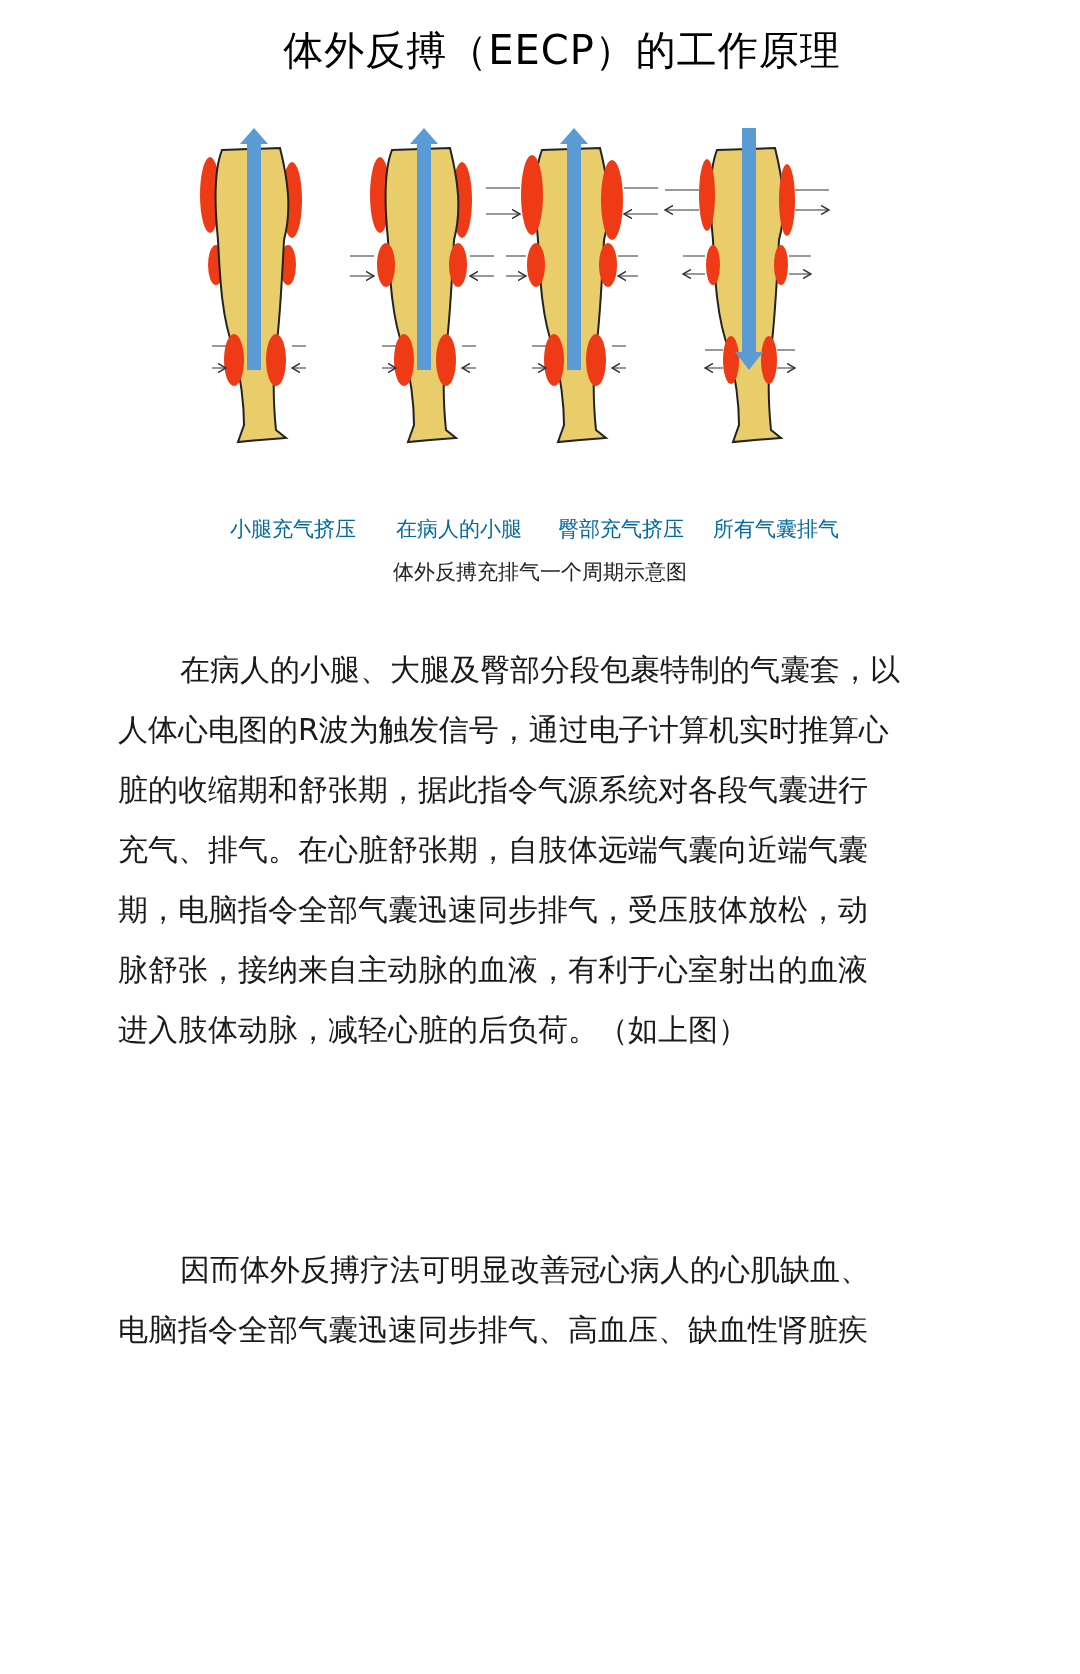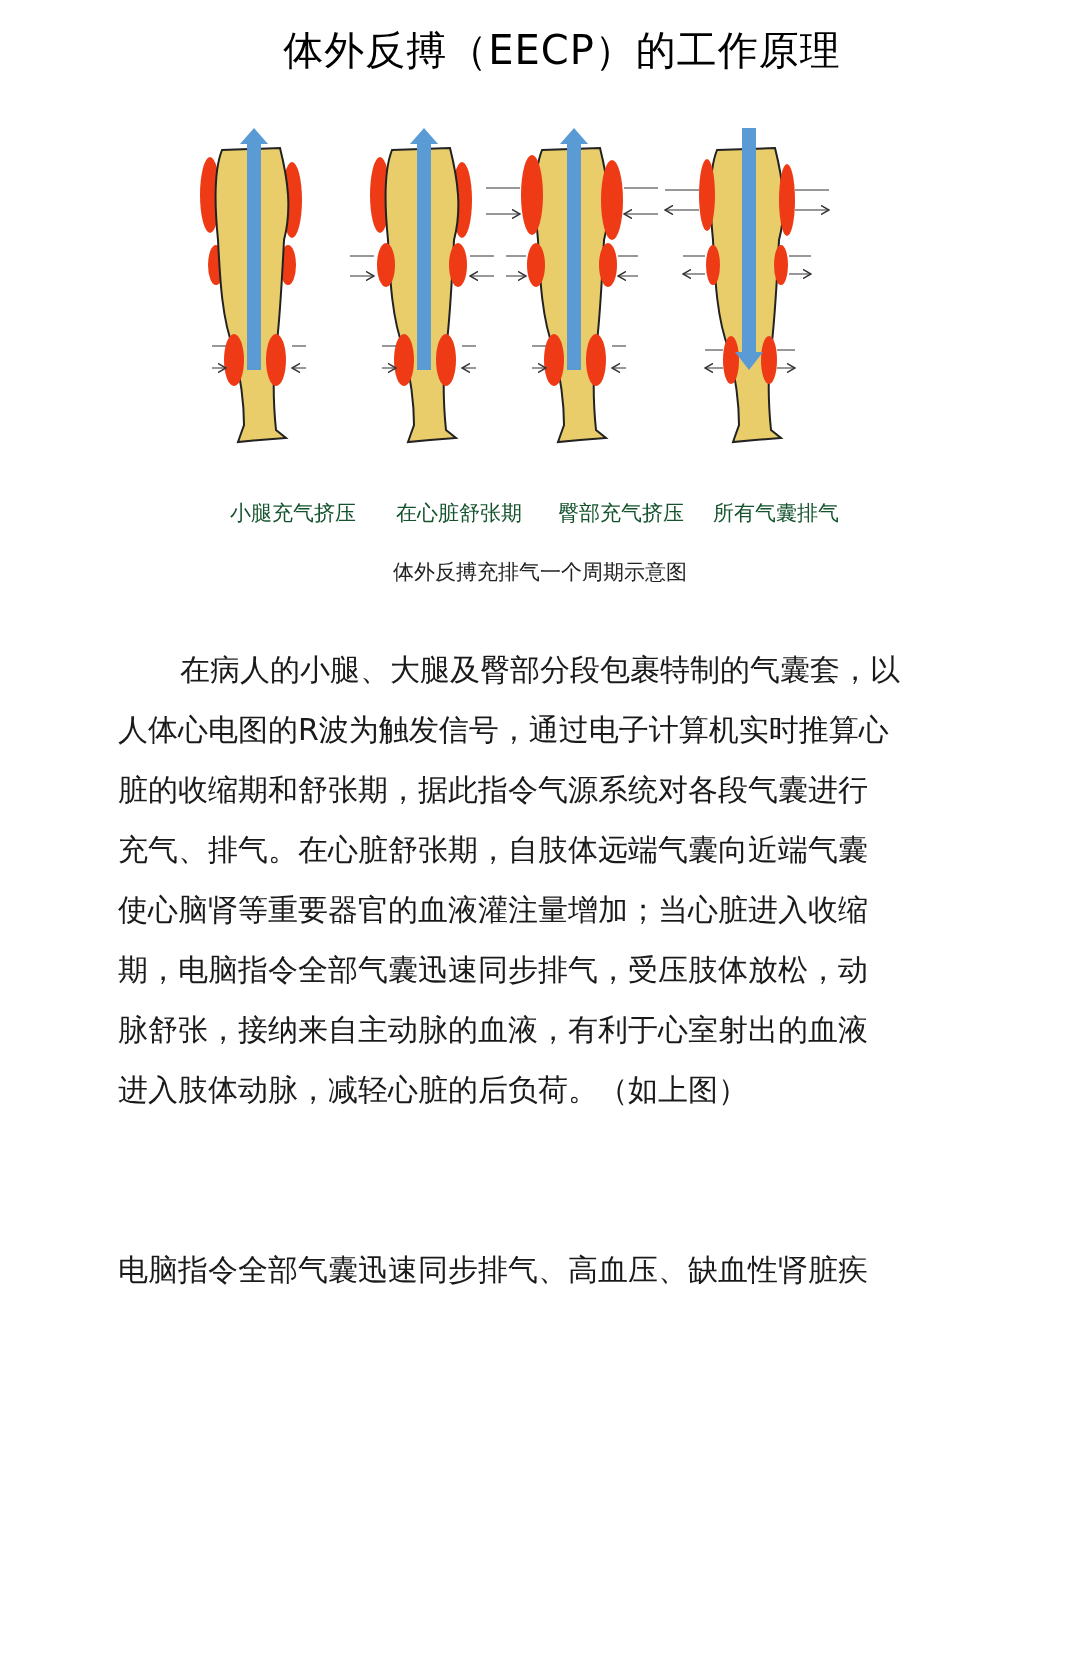--- a/index.html
+++ b/index.html
@@ -3,21 +3,21 @@
 <meta charset="utf-8">
 <style>
   html, body { margin:0; padding:0; background:#ffffff; }
   body { width:1080px; height:1674px; position:relative; overflow:hidden;
          font-family:"DejaVu Sans","Liberation Sans",sans-serif; color:#1a1a1a; }
   .title { position:absolute; top:22px; left:0; width:1080px; text-align:center;
            font-size:40px; line-height:56px; color:#000000; letter-spacing:1px;margin-left:22px; }
   .figure { position:absolute; top:120px; left:190px; width:700px; height:350px; }
   .figure svg { display:block; }
   .labels { position:absolute; top:498px; left:230px; width:620px; height:30px; }
-  .labels span { position:absolute; top:0; font-size:21px; line-height:30px; color:#14532d; white-space:nowrap; }
+  .labels span { position:absolute; top:16px; font-size:21px; line-height:30px; color:#0369a1; white-space:nowrap; }
   .caption { position:absolute; top:555px; left:0; width:1080px; text-align:center;
              font-size:21px; line-height:34px; color:#222; }
   .para { position:absolute; left:118px; width:860px; font-size:30px; color:#1a1a1a; }
   .para .line { display:block; height:60px; line-height:60px; white-space:nowrap; }
   .para .indent { padding-left:62px; }
   #p1 { top:640px; }
   #p2 { top:1240px; }
 </style>
 </head>
 <body>
@@ -98,33 +98,33 @@
       <path d="M28,230 L10,230 M28,248 L10,248" stroke="#333" stroke-width="1.2" marker-end="url(#ah)"></path>
       <path d="M82,230 L100,230 M82,248 L100,248" stroke="#333" stroke-width="1.2" marker-end="url(#ah)"></path>
       <rect x="47" y="8" width="14" height="226" fill="#5b9bd5"></rect>
       <polygon points="40,232 54,250 68,232" fill="#5b9bd5"></polygon>
     </g>
   </svg>
 </div>
 
 <div class="labels">
   <span style="left:0">小腿充气挤压</span>
-  <span style="left:166px">在心脏舒张期</span>
+  <span style="left:166px">在病人的小腿</span>
   <span style="left:328px">臀部充气挤压</span>
   <span style="left:483px">所有气囊排气</span>
 </div>
 
 <div class="caption">体外反搏充排气一个周期示意图</div>
 
 <div class="para" id="p1">
   <span class="line indent">在病人的小腿、大腿及臀部分段包裹特制的气囊套，以</span>
   <span class="line">人体心电图的R波为触发信号，通过电子计算机实时推算心</span>
   <span class="line">脏的收缩期和舒张期，据此指令气源系统对各段气囊进行</span>
   <span class="line">充气、排气。在心脏舒张期，自肢体远端气囊向近端气囊</span>
-  <span class="line">使心脑肾等重要器官的血液灌注量增加；当心脏进入收缩</span>
   <span class="line">期，电脑指令全部气囊迅速同步排气，受压肢体放松，动</span>
   <span class="line">脉舒张，接纳来自主动脉的血液，有利于心室射出的血液</span>
   <span class="line">进入肢体动脉，减轻心脏的后负荷。（如上图）</span>
 </div>
 
 <div class="para" id="p2">
+  <span class="line indent">因而体外反搏疗法可明显改善冠心病人的心肌缺血、</span>
   <span class="line">电脑指令全部气囊迅速同步排气、高血压、缺血性肾脏疾</span>
 </div>
 
 </body></html>

